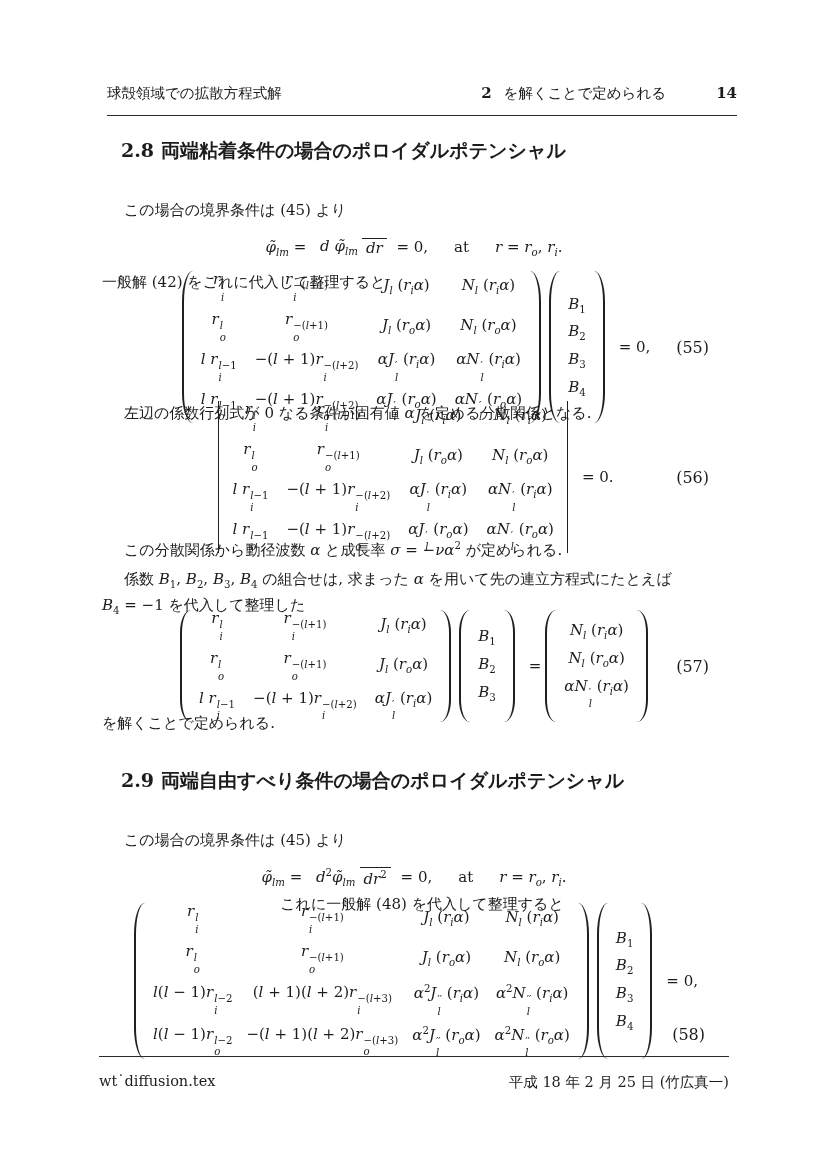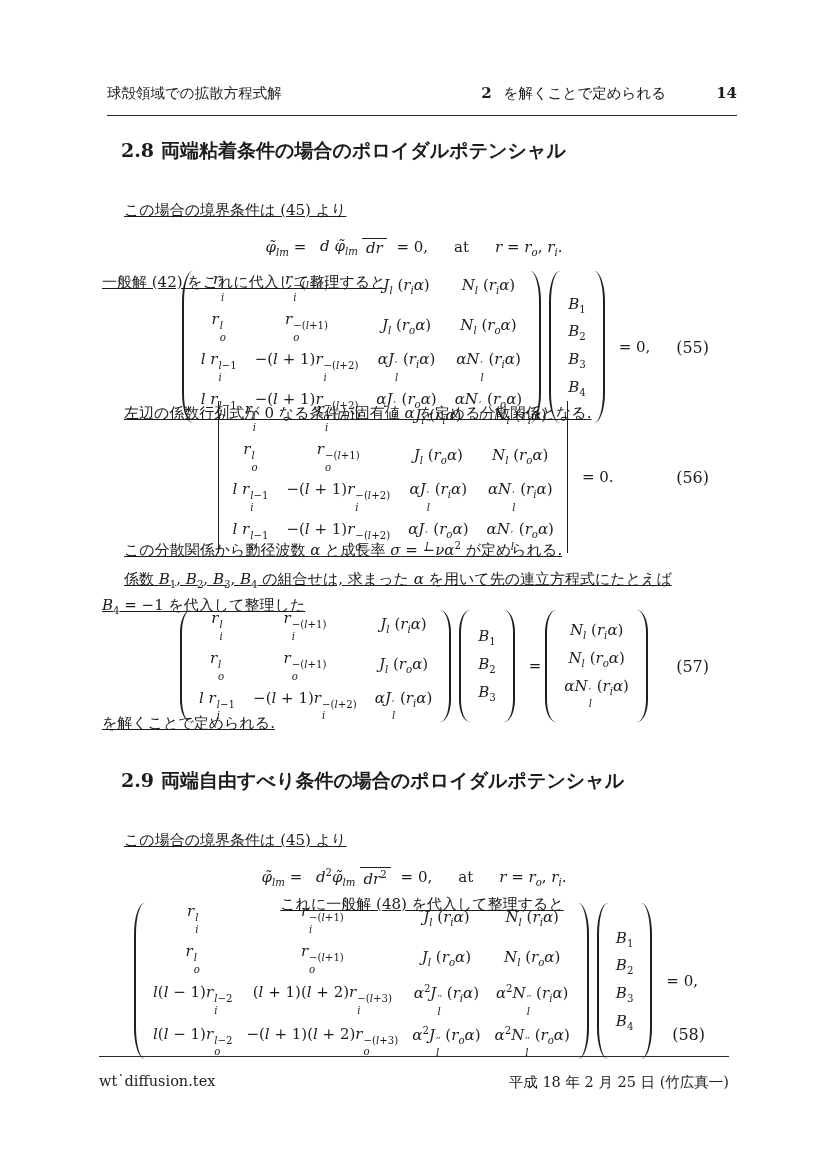--- a/index.html
+++ b/index.html
@@ -3,21 +3,21 @@
 <meta charset="utf-8">
 <style>
   html,body{margin:0;padding:0;}
   body{
     width:826px;height:1169px;position:relative;overflow:hidden;
     background:#ffffff;color:#1c1c1c;
     font-family:"DejaVu Serif","Liberation Serif",serif;
   }
   i{font-style:italic;}
   sub,sup{font-size:0.68em;}
-  .nowrap{white-space:nowrap;text-decoration:underline;}
+  .nowrap{white-space:nowrap;}
 
   
   .header{
     position:absolute;top:84px;left:99px;width:630px;
     display:flex;align-items:baseline;
     border-bottom:1.5px solid #2a2a2a;padding-bottom:12px;
     font-size:14.5px;
     margin-left:8px;
   }
   .h-center{margin-left:auto;display:flex;align-items:baseline;gap:12px;}

